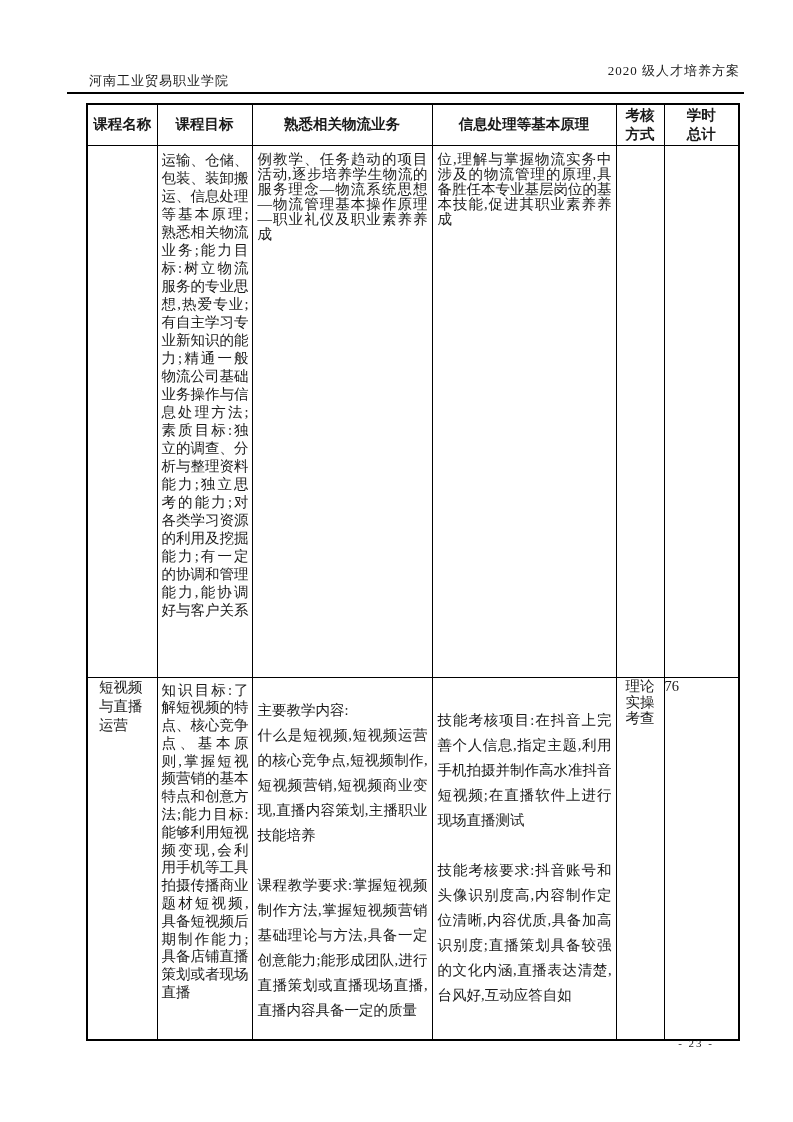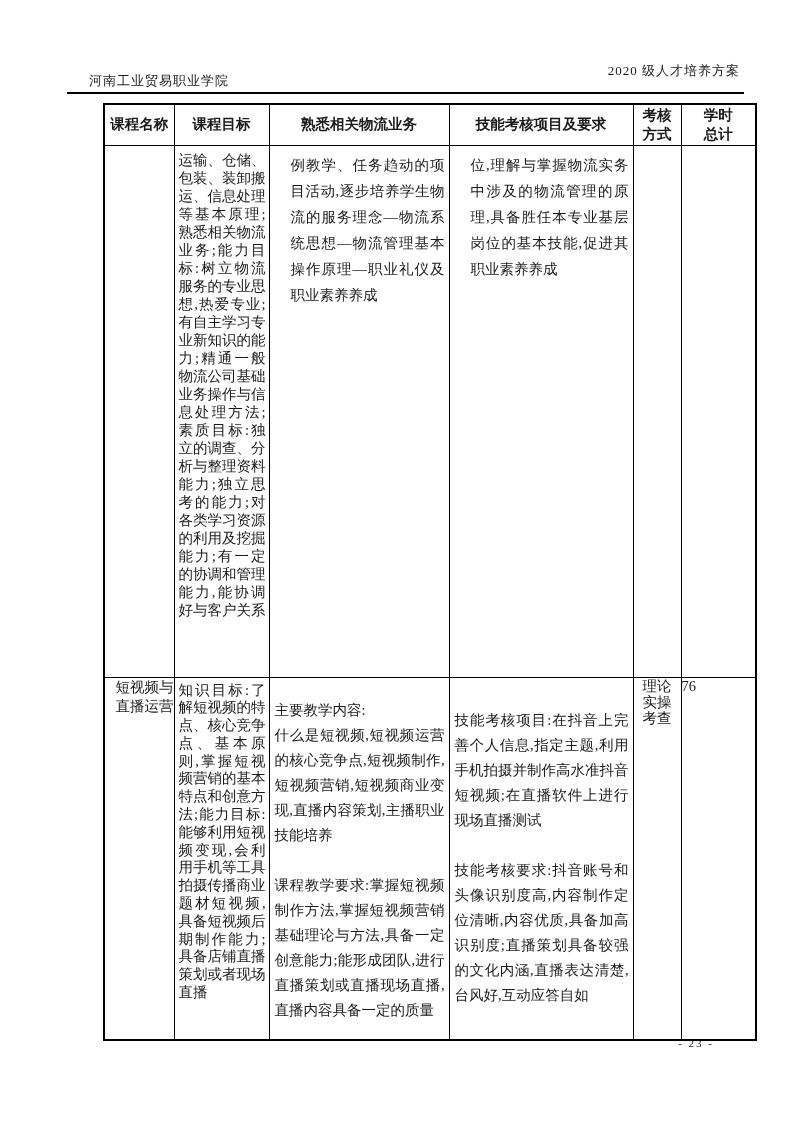--- a/index.html
+++ b/index.html
@@ -18,21 +18,21 @@
   }
   .hdr-right {
     position:absolute; right:55px; top:58px;
     font-size:13px; letter-spacing:1px;
   }
   .hdr-rule {
     position:absolute; left:63px; top:88px;
     width:677px; height:2px; background:#000;
   }
   table.main {
-    position:absolute; left:99px; top:99px;
+    position:absolute; left:82px; top:99px;
     width:652px;
     border-collapse:collapse; table-layout:fixed;
     border:2px solid #000;
   }
   table.main th, table.main td {
     border:1px solid #000;
     font-size:14.5px;
     vertical-align:top;
     white-space:pre-line;
     overflow:hidden;
@@ -45,43 +45,43 @@
     height:41px;
   }
   tr.row1 { height:532px; }
   tr.row2 { height:341px; }
   td.cell-objectives {
     padding:5px 3px 0 4px;
     line-height:18px;
     text-align:justify;
   }
   td.cell-teaching-r1, td.cell-skill-r1 {
-    padding:6px 4px 0 21px;
-    line-height:26px;
+    padding:6px 4px 0 5px;
+    line-height:15px;
     text-align:justify;
   }
   td.cell-teaching-r2 {
     padding:20px 4px 16px 5px;
     line-height:25px;
     text-align:justify;
   }
   td.cell-skill-r2 {
     padding:30px 4px 0 5px;
     line-height:25px;
     text-align:justify;
   }
   td.cell-objectives-r2 {
     padding:4px 3px 2px 4px;
     line-height:17.8px;
     text-align:justify;
   }
   td.cell-course {
     vertical-align:middle;
-    text-align:right;
-    padding:0 0;
+    text-align:left;
+    padding:0 11px;
     line-height:19px;
   }
   td.cell-method {
     vertical-align:middle;
     text-align:center;
     line-height:16px;
   }
   td.cell-hours {
     vertical-align:middle;
     text-align:left;
@@ -107,21 +107,21 @@
       <col style="width:180px">
       <col style="width:184px">
       <col style="width:48px">
       <col style="width:75px">
     </colgroup>
     <tbody>
       <tr>
         <th>课程名称</th>
         <th>课程目标</th>
         <th>熟悉相关物流业务</th>
-        <th>技能考核项目及要求</th>
+        <th>信息处理等基本原理</th>
         <th>考核
 方式</th>
         <th>学时
 总计</th>
       </tr>
 
       <tr class="row1">
         <td class="cell-course"></td>
         <td class="cell-objectives">运输、仓储、包装、装卸搬运、信息处理等基本原理;熟悉相关物流业务;能力目标:树立物流服务的专业思想,热爱专业;有自主学习专业新知识的能力;精通一般物流公司基础业务操作与信息处理方法; 素质目标:独立的调查、分析与整理资料能力;独立思考的能力;对各类学习资源的利用及挖掘能力;有一定的协调和管理能力,能协调好与客户关系</td>
         <td class="cell-teaching-r1">例教学、任务趋动的项目活动,逐步培养学生物流的服务理念—物流系统思想—物流管理基本操作原理—职业礼仪及职业素养养成</td>

